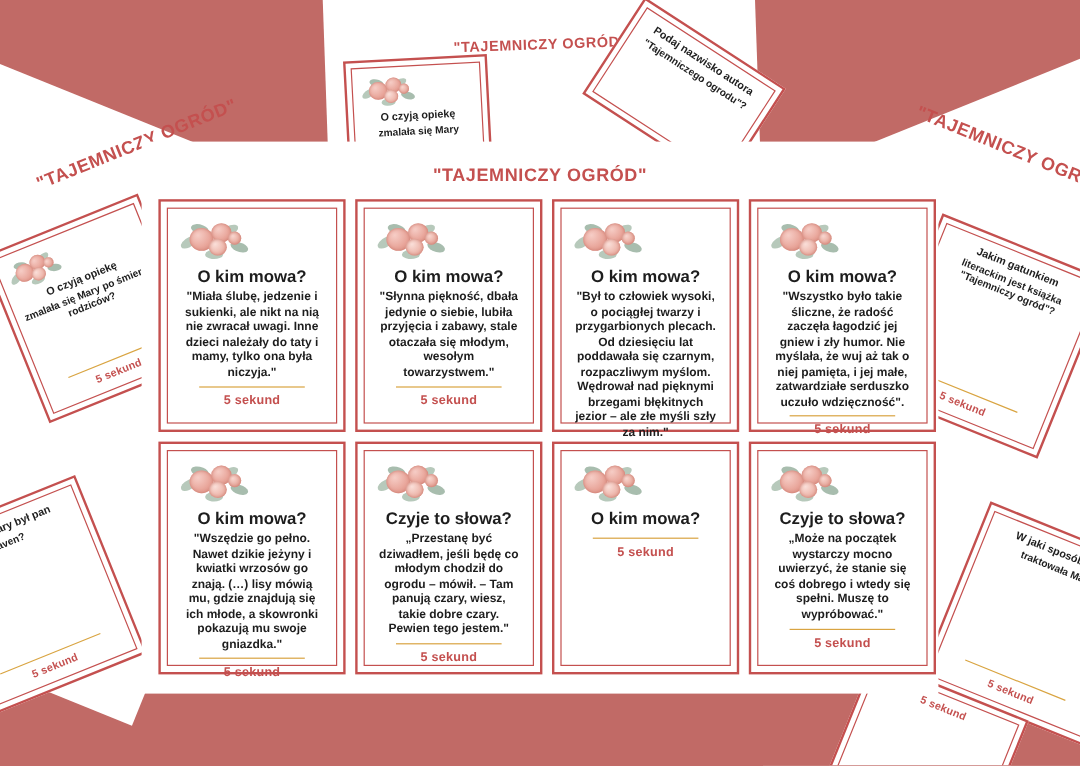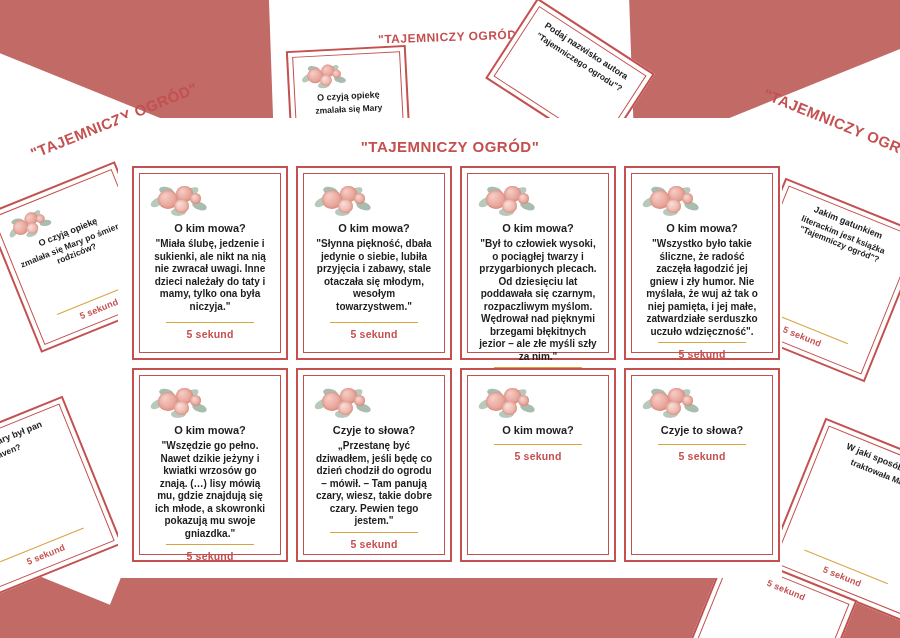--- a/index.html
+++ b/index.html
@@ -63,21 +63,21 @@
   }
   .flower .rose.r1 { width: 20px; height: 19px; left: 8px;  top: 6px; }
   .flower .rose.r2 { width: 17px; height: 16px; left: 26px; top: 2px; }
   .flower .rose.r3 { width: 15px; height: 14px; left: 24px; top: 15px;
       background: radial-gradient(circle at 35% 32%, #fadfd9 0%, #edb6ab 60%, #dd9386 100%); }
   .flower .rose.r4 { width: 11px; height: 11px; left: 40px; top: 9px;
       background: radial-gradient(circle at 35% 32%, #f9d8d1 0%, #e8ab9f 60%, #d98a7e 100%); }
 
   .q-title {
     font-weight: bold;
-    font-size: 11px;
+    font-size: 14px;
     color: #1d1d1d;
     text-align: center;
     margin: 2px 0 4px 0;
   }
   .q-body {
     font-size: 10px;
     line-height: 1.25;
     font-weight: bold;
     color: #1d1d1d;
     text-align: center;
@@ -369,21 +369,21 @@
               <span class="leaf l2"></span>
               <span class="leaf l3"></span>
             <span class="leaf l4"></span>
               <span class="leaf l5"></span>
             <span class="rose r1"></span>
               <span class="rose r2"></span>
               <span class="rose r3"></span>
               <span class="rose r4"></span>
           </div>
           <div class="q-title">Czyje to słowa?</div>
-          <div class="q-body">„Przestanę być dziwadłem, jeśli będę co dzień chodził do ogrodu – mówił. – Tam panują czary, wiesz, takie dobre czary. Pewien tego jestem."</div>
+          <div class="q-body">„Przestanę być dziwadłem, jeśli będę co młodym chodził do ogrodu – mówił. – Tam panują czary, wiesz, takie dobre czary. Pewien tego jestem."</div>
           <div class="timer-line"></div>
           <div class="timer">5 sekund</div>
         </div>
       </div>
 
       <div class="card">
         <div class="card-inner">
           <div class="flower">
             <span class="leaf l1"></span>
               <span class="leaf l2"></span>
@@ -408,20 +408,21 @@
               <span class="leaf l2"></span>
               <span class="leaf l3"></span>
             <span class="leaf l4"></span>
               <span class="leaf l5"></span>
             <span class="rose r1"></span>
               <span class="rose r2"></span>
               <span class="rose r3"></span>
               <span class="rose r4"></span>
           </div>
           <div class="q-title">Czyje to słowa?</div>
+          <div class="q-body">„Może na początek wystarczy mocno uwierzyć, że stanie się coś dobrego i wtedy się spełni. Muszę to wypróbować."</div>
           <div class="timer-line"></div>
           <div class="timer">5 sekund</div>
         </div>
       </div>
 
     </div>
   </div>
 
 </div>
 

